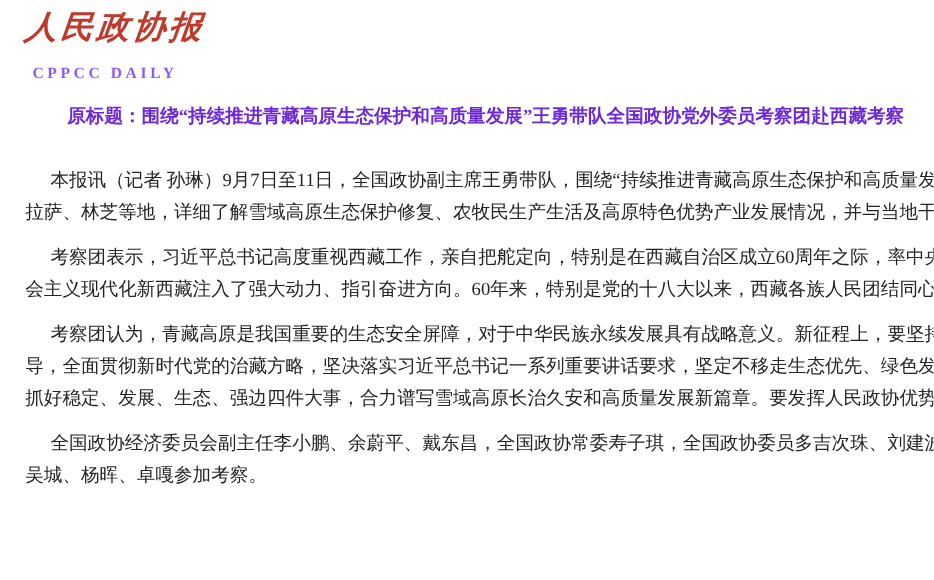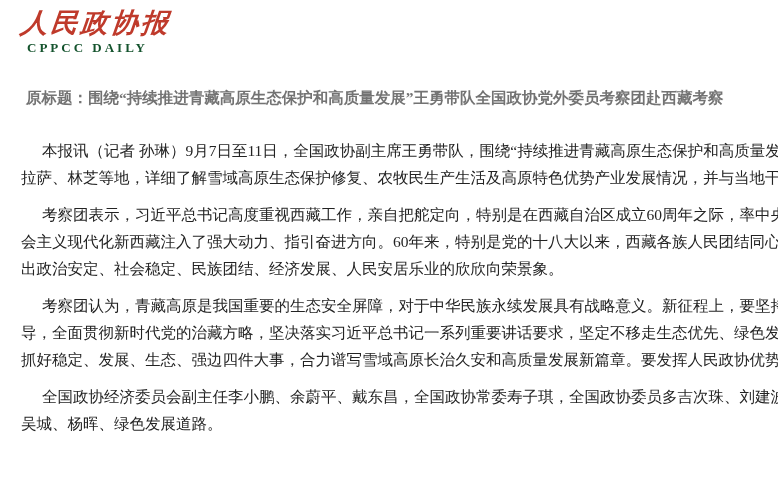--- a/index.html
+++ b/index.html
@@ -29,37 +29,37 @@
     letter-spacing: 3px;
     color: #bf3a2b;
     transform: skewX(-6deg);
     line-height: 30px;
   }
   .logo-en {
     font-family: "Liberation Serif", serif;
     font-size: 13px;
     font-weight: 600;
     letter-spacing: 3px;
-    color: #14532d;
+    color: #8b5cf6;
     padding-left: 6px;
-    margin-top: 2px;
+    margin-top: 15px;
   }
   .article {
     position: absolute;
     top: 84px;
     left: 0;
     right: 0;
   }
   .article-title {
     font-family: "Liberation Serif", serif;
     font-weight: bold;
     font-size: 15.5px;
     line-height: 27px;
-    color: #737373;
-    padding-left: 26px;
+    color: #6d28d9;
+    padding-left: 56px;
     white-space: nowrap;
     overflow: hidden;
     margin: 0 12px 26px 0;
   }
   .paragraph {
     margin: 0 0 10px 0;
   }
   .line {
     font-family: "Liberation Serif", serif;
     font-size: 15.5px;
@@ -84,25 +84,24 @@
 <div class="article">
   <h1 class="article-title">原标题：围绕“持续推进青藏高原生态保护和高质量发展”王勇带队全国政协党外委员考察团赴西藏考察</h1>
   <div>
       <div class="paragraph">
         <div class="line first">本报讯（记者 孙琳）9月7日至11日，全国政协副主席王勇带队，围绕“持续推进青藏高原生态保护和高质量发展</div>
         <div class="line">拉萨、林芝等地，详细了解雪域高原生态保护修复、农牧民生产生活及高原特色优势产业发展情况，并与当地干部群众</div>
       </div>
       <div class="paragraph">
         <div class="line first">考察团表示，习近平总书记高度重视西藏工作，亲自把舵定向，特别是在西藏自治区成立60周年之际，率中央代表</div>
         <div class="line">会主义现代化新西藏注入了强大动力、指引奋进方向。60年来，特别是党的十八大以来，西藏各族人民团结同心、携手</div>
-        <div class="line">出政治安定、社会稳定、民族团结、经济发展、人民安居乐业的欣欣向荣景象。</div>
       </div>
       <div class="paragraph">
         <div class="line first">考察团认为，青藏高原是我国重要的生态安全屏障，对于中华民族永续发展具有战略意义。新征程上，要坚持以习</div>
         <div class="line">导，全面贯彻新时代党的治藏方略，坚决落实习近平总书记一系列重要讲话要求，坚定不移走生态优先、绿色发展道路</div>
         <div class="line">抓好稳定、发展、生态、强边四件大事，合力谱写雪域高原长治久安和高质量发展新篇章。要发挥人民政协优势作用</div>
       </div>
       <div class="paragraph">
         <div class="line first">全国政协经济委员会副主任李小鹏、余蔚平、戴东昌，全国政协常委寿子琪，全国政协委员多吉次珠、刘建波、赵</div>
-        <div class="line">吴城、杨晖、绿色发展道路。</div>
+        <div class="line">吴城、杨晖、卓嘎参加考察。</div>
       </div>
     </div>
 </div>
 
 </body></html>

